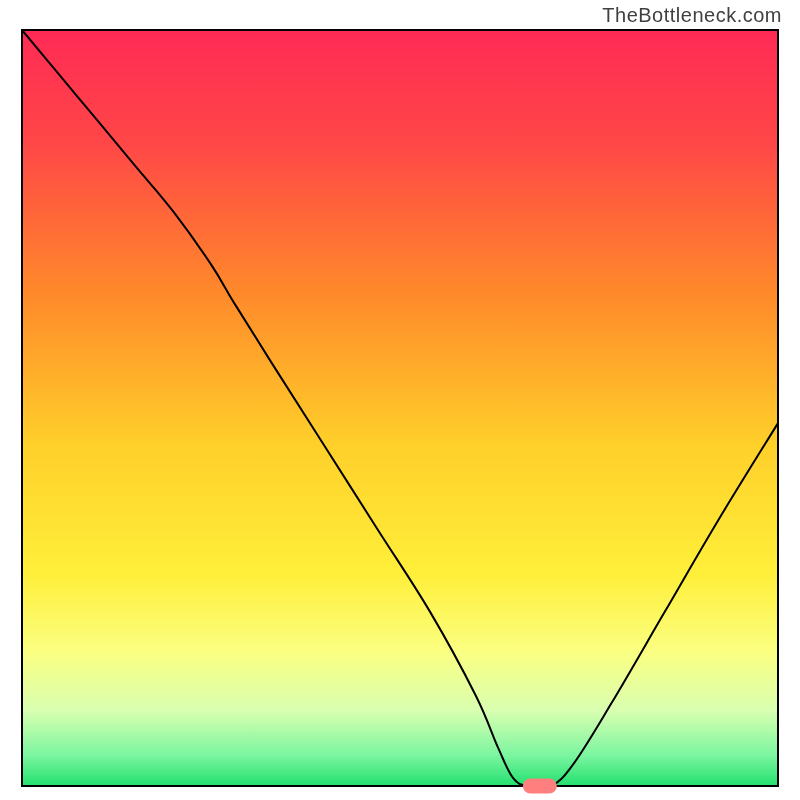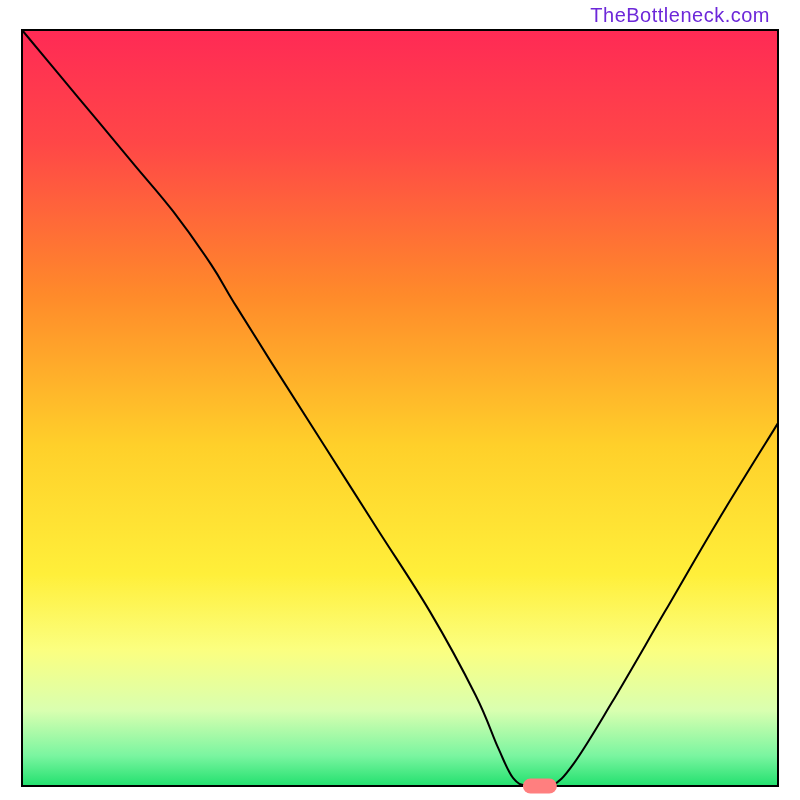--- a/index.html
+++ b/index.html
@@ -12,22 +12,22 @@
     font-family: Arial, Helvetica, sans-serif;
   }
   .chart-wrap {
     position: relative;
     width: 800px;
     height: 800px;
   }
   .watermark {
     position: absolute;
     top: 4px;
-    right: 30px;
-    color: #6d28d9;
+    right: 18px;
+    color: #404040;
     font-size: 20px;
     letter-spacing: 0.5px;
     user-select: none;
     margin-left: 10px;
   }
   svg {
     display: block;
   }
 </style>
 </head>

